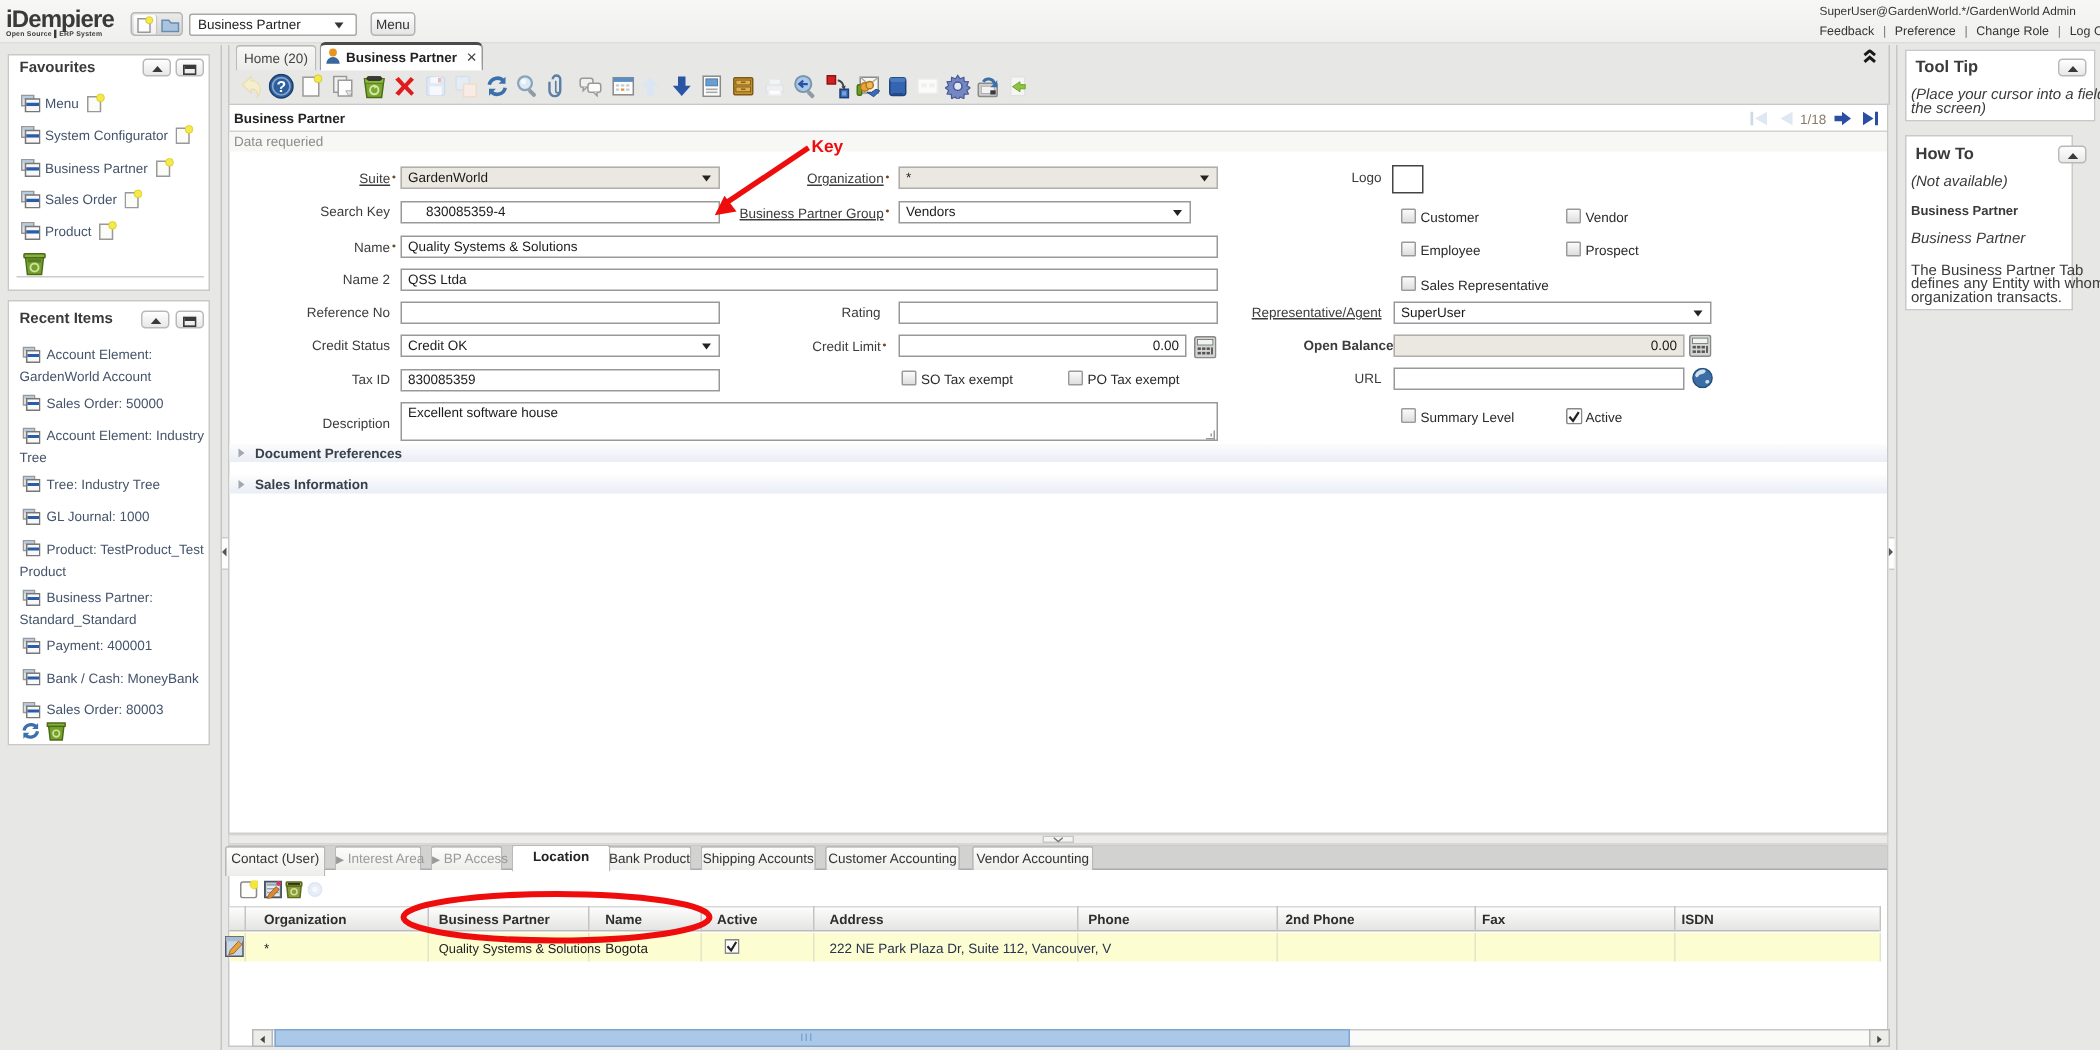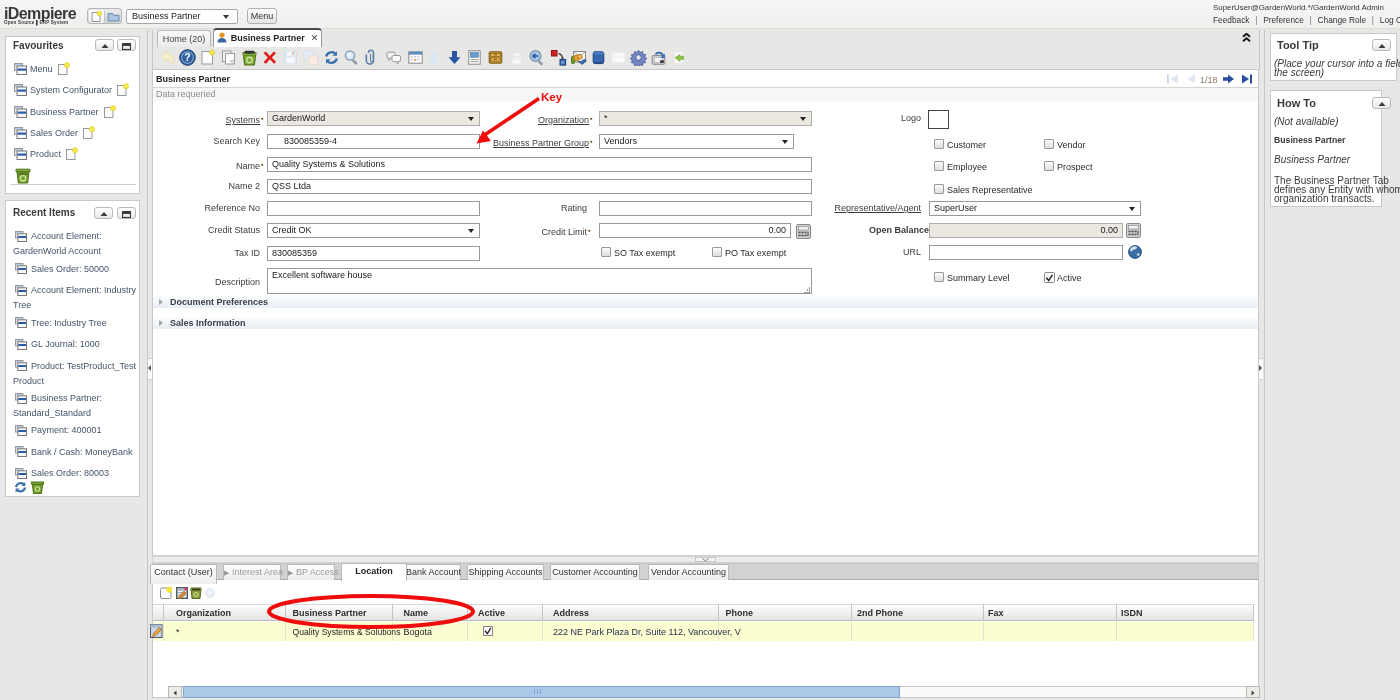--- a/index.html
+++ b/index.html
@@ -378,21 +378,21 @@
 <div style="position:absolute; left:1164px; top:73px;"><svg width="88" height="12" viewBox="0 0 88 12">
       <rect x="3" y="1.5" width="1.8" height="9" fill="#ccd7e8"></rect>
       <path d="M14 1.5 L6 6 L14 10.5 z" fill="#dfe7f2"></path>
       <path d="M31 1.5 L23 6 L31 10.5 z" fill="#dfe7f2"></path>
       <text x="36" y="9.5" font-size="9" fill="#8a7a68" font-family="Liberation Sans">1/18</text>
       <path d="M59 4.2 h5 v-2.7 l6 4.5 l-6 4.5 v-2.7 h-5 z" fill="#2a4fa2"></path>
       <path d="M78 1.5 l7 4.5 l-7 4.5 z" fill="#2a4fa2"></path>
       <rect x="86" y="1.5" width="2" height="9" fill="#2a4fa2"></rect>
     </svg></div>
 <div style="position:absolute; left:153px; top:87px; width:1105px; height:14px; background:#f7f7f5; border-top:1px solid #d4d4d2; color:#8c8c8c; font-size:9px; line-height:13px; padding-left:3px;">Data requeried</div>
-<div class="flabel" style="left:88px; top:111px; width:170px;"><u>Systems</u><span class="mdot">●</span></div>
+<div class="flabel" style="left:88px; top:111px; width:170px;"><u>Suite</u><span class="mdot">●</span></div>
 <div class="finput ro" style="left:267px; top:111px; width:213px; height:15px;">GardenWorld<span class="darr"></span></div>
 <div class="flabel" style="left:417px; top:111px; width:170px;"><u>Organization</u><span class="mdot">●</span></div>
 <div class="finput ro" style="left:599px; top:111px; width:213px; height:15px;">*<span class="darr"></span></div>
 <div class="flabel" style="left:90px; top:134px; width:170px;">Search Key</div>
 <div class="finput" style="left:267px; top:134px; width:213px; height:15px;padding-left:16px;">830085359-4</div>
 <div class="flabel" style="left:417px; top:134px; width:170px;"><u>Business Partner Group</u><span class="mdot">●</span></div>
 <div class="finput" style="left:599px; top:134px; width:195px; height:15px;">Vendors<span class="darr"></span></div>
 <div class="flabel" style="left:88px; top:156.5px; width:170px;">Name<span class="mdot">●</span></div>
 <div class="finput" style="left:267px; top:156.5px; width:545px; height:15px;">Quality Systems &amp; Solutions</div>
 <div class="flabel" style="left:90px; top:179px; width:170px;">Name 2</div>
@@ -484,21 +484,21 @@
     <svg width="7" height="4" viewBox="0 0 7 4" style="display:block;margin:0 auto;">
       <path d="M0.5 0.5 L3.5 3 L6.5 0.5" fill="none" stroke="#777" stroke-width="1"></path>
     </svg>
   </div>
 <div style="position:absolute; left:152px; top:563px; width:1107px; height:135px; background:#fff; border:1px solid #c8c8c8;"></div>
 <div style="position:absolute; left:153px; top:563.5px; width:1105px; height:16.5px; background:#d2d2d0; border-bottom:1px solid #ababab;"></div>
 <div class="btab " style="left:150px; top:564px; height:20px; width:67px;">Contact (User)</div>
 <div class="btab dis" style="left:223px; top:564px; height:16px; width:58px;"><span style="color:#999;font-size:7px;">▶</span> Interest Area</div>
 <div class="btab dis" style="left:287px; top:564px; height:16px; width:48px;"><span style="color:#999;font-size:7px;">▶</span> BP Access</div>
 <div class="btab active" style="left:341px; top:562.5px; height:18px; width:66px;">Location</div>
-<div class="btab " style="left:405px; top:564px; height:16px; width:56px;">Bank Account</div>
+<div class="btab " style="left:405px; top:564px; height:16px; width:56px;">Bank Product</div>
 <div class="btab " style="left:467px; top:564px; height:16px; width:77px;">Shipping Accounts</div>
 <div class="btab " style="left:550px; top:564px; height:16px; width:90px;">Customer Accounting</div>
 <div class="btab " style="left:648px; top:564px; height:16px; width:81px;">Vendor Accounting</div>
 <div style="position:absolute; left:160px; top:587px;"><svg width="12" height="12" viewBox="0 0 12 12">
       <rect x="0.5" y="1" width="10.5" height="10.5" rx="1.5" fill="#fefefc" stroke="#8a8a8a"></rect>
       <circle cx="9.6" cy="2.6" r="3" fill="#f5e73a" stroke="#d8c820" stroke-width="0.4"></circle>
     </svg></div>
 <div style="position:absolute; left:175.5px; top:587px;"><svg width="12" height="12" viewBox="0 0 12 12">
       <rect x="0.5" y="0.5" width="11" height="11" fill="#6a7685" stroke="#4a5560"></rect>
       <rect x="1.5" y="1.5" width="9" height="9" fill="#e8ecf0"></rect>

